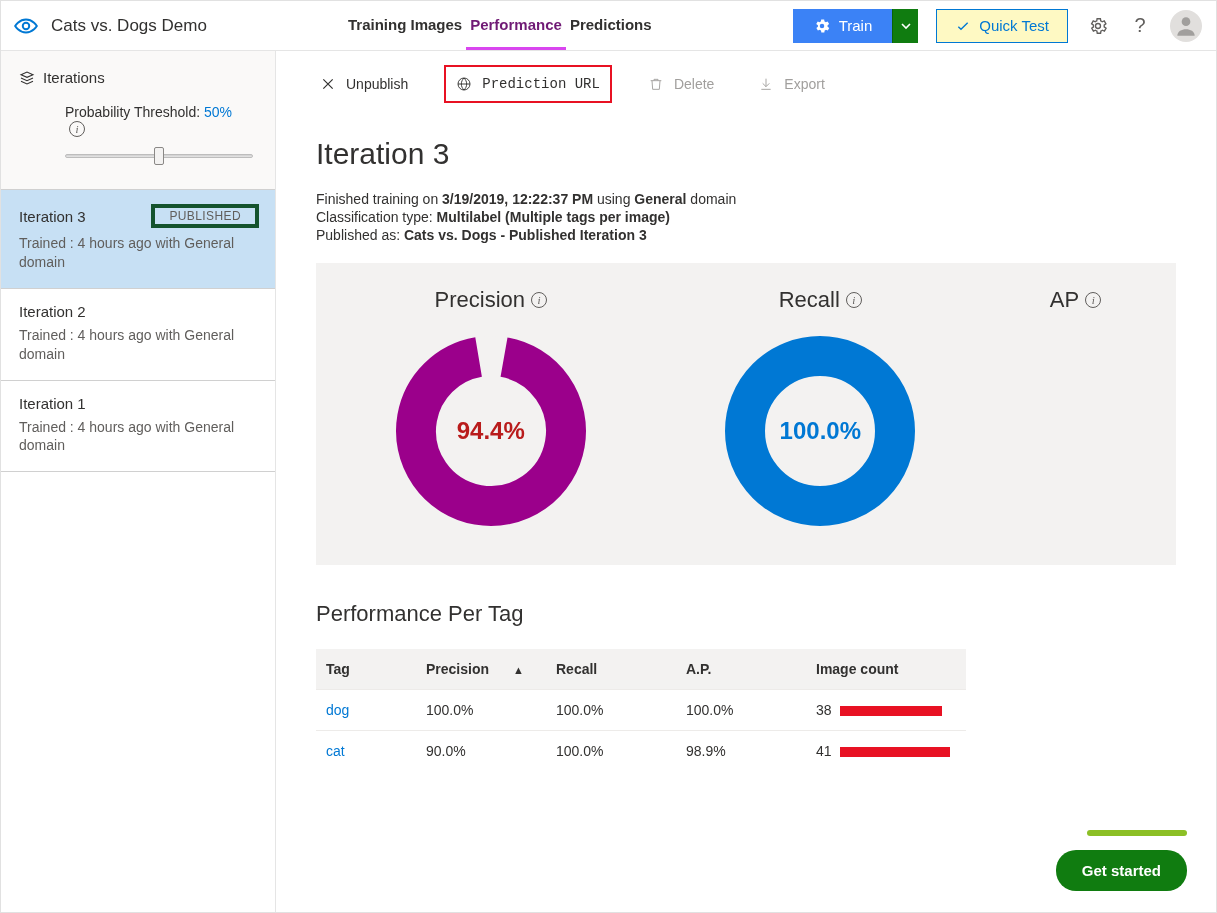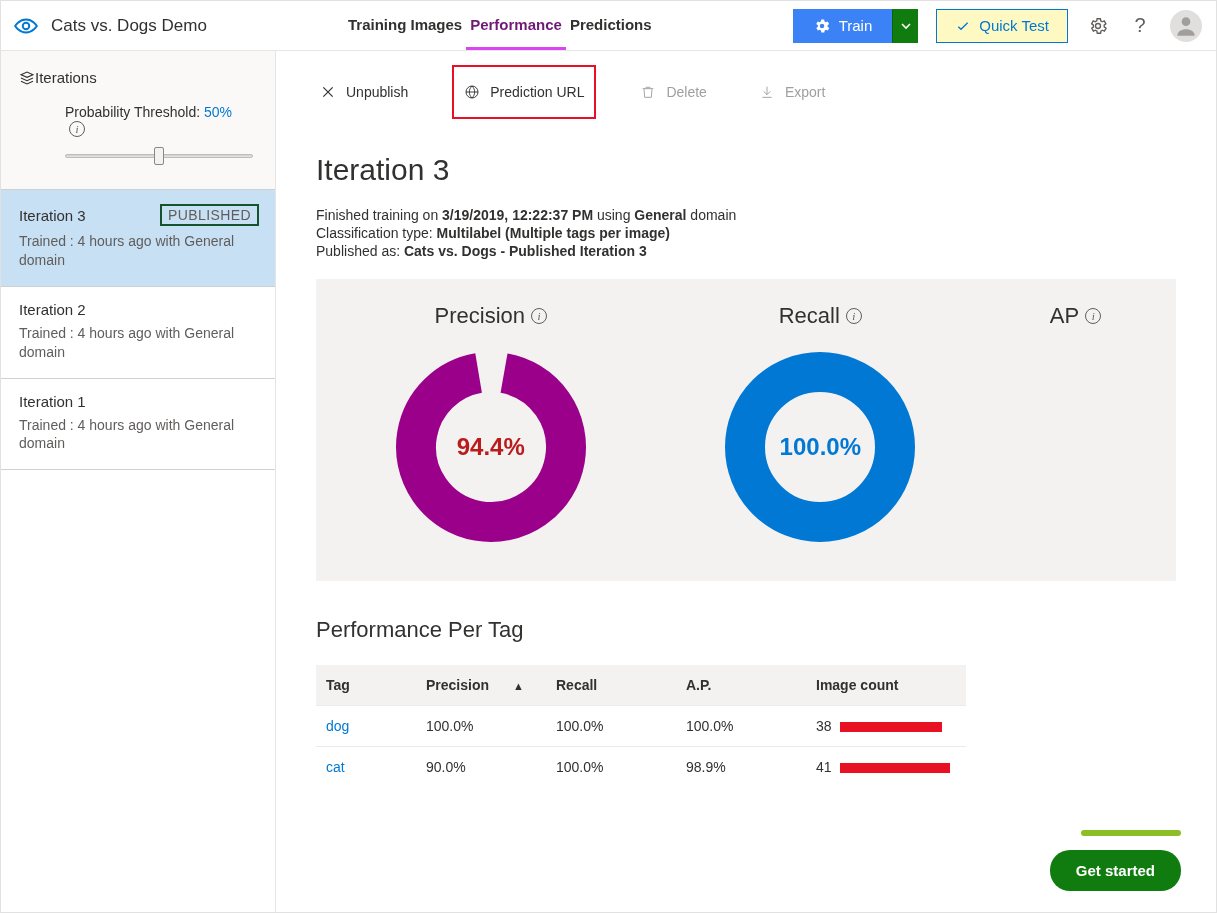--- a/index.html
+++ b/index.html
@@ -17,40 +17,40 @@
   .btn-train { display:flex; height:34px; }
   .btn-train-main { background:#3b82f6; color:#fff; display:flex; align-items:center; gap:8px; padding:0 20px; font-size:15px; border:none; cursor:pointer; }
   .btn-train-caret { width:26px; background:#107c10; border-left:1px solid #0b630b; color:#fff; display:flex; align-items:center; justify-content:center; cursor:pointer; }
   .btn-quicktest { background:#fef9c3; border:1px solid #0078d4; color:#0078d4; height:34px; display:flex; align-items:center; gap:8px; padding:0 18px; font-size:15px; cursor:pointer; }
   .icon-btn { width:24px; height:24px; display:flex; align-items:center; justify-content:center; color:#605e5c; cursor:pointer; }
   .avatar { width:32px; height:32px; border-radius:50%; background:#e1dfdd; display:flex; align-items:center; justify-content:center; color:#a19f9d; }
 
   
   .body { flex:1; display:flex; overflow:hidden; }
   .sidebar { width:275px; border-right:1px solid #e5e5e5; display:flex; flex-direction:column; background:#faf9f8; }
-  .side-head { padding:18px 18px 10px 18px; display:flex; align-items:center; color:#323130; font-size:15px; }
+  .side-head { padding:18px 18px 10px 18px; display:flex; align-items:center; gap:8px; color:#323130; font-size:15px; }
   .threshold { padding:8px 22px 24px 32px; font-size:14px; color:#323130;margin-left:32px; }
   .threshold .val { color:#0078d4; }
   .slider-wrap { position:relative; margin-top:10px; height:18px; }
   .slider-track { position:absolute; left:0; right:0; top:50%; height:4px; transform:translateY(-50%); background:linear-gradient(to bottom,#cfcfcf,#e6e6e6); border:1px solid #bdbdbd; border-radius:2px; }
   .slider-thumb { position:absolute; top:50%; transform:translate(-50%,-50%); width:10px; height:18px; background:#f3f2f1; border:1px solid #8a8886; border-radius:2px; left:50%; }
 
   .iter-item { border-top:1px solid #d0d0d0; padding:14px 16px 16px 18px; cursor:pointer; background:#fff; }
   .iter-item.selected { background:#c7e0f4; }
   .sidebar .fill { flex:1; border-top:1px solid #d0d0d0; background:#fff; }
   .iter-head { display:flex; align-items:center; justify-content:space-between; }
   .iter-head .name { font-size:15px; font-weight:400; }
-  .badge-pub { border:2px solid #14532d; font-size:14px; letter-spacing:0.4px; padding:1px 6px; color:#605e5c; }
+  .badge-pub { border:4px solid #14532d; font-size:12px; letter-spacing:0.4px; padding:1px 14px; color:#605e5c; }
   .iter-sub { margin-top:6px; font-size:14px; color:#605e5c; line-height:1.35; }
 
   .main { flex:1; overflow:auto; padding:0; }
-  .action-row { display:flex; align-items:center; gap:36px; padding:14px 0 10px 36px; }
+  .action-row { display:flex; align-items:center; gap:28px; padding:14px 0 10px 36px; }
   .action { display:flex; align-items:center; gap:10px; font-size:14px; color:#323130; cursor:pointer; padding:4px 8px; }
   .action.disabled { color:#a19f9d; cursor:default; }
-  .action.highlight { border:2px solid #e81123; padding:17px 10px; }
+  .action.highlight { border:2px solid #e81123; padding:9px 10px;font-family:Liberation Mono, monospace; }
   .content { padding:10px 40px 40px 40px; }
   h1.iter-title { font-size:30px; font-weight:400; margin:14px 0 20px 0; color:#323130; }
   .meta-line { font-size:14px; margin:2px 0; }
   .meta-line b { font-weight:600; }
 
   .metrics { background:#f3f2f1; margin-top:20px; display:flex; justify-content:space-around; padding:24px 10px 34px 10px; }
   .metric { text-align:center; }
   .metric-title { font-size:22px; color:#323130; display:flex; align-items:center; justify-content:center; gap:6px; margin-bottom:18px; }
   .info-circ { width:16px; height:16px; border:1px solid #605e5c; border-radius:50%; display:inline-flex; align-items:center; justify-content:center; font-size:11px; font-style:italic; font-family:Georgia,serif; color:#605e5c; }
   .donut-wrap { position:relative; width:200px; height:200px; margin:0 auto; }
@@ -61,21 +61,21 @@
 
   h2.perf-tag { font-size:22px; font-weight:400; margin-top:36px; margin-bottom:22px; }
   table.perf { width:650px; border-collapse:collapse; font-size:14px; }
   table.perf th { text-align:left; font-weight:600; padding:12px 10px; background:#f3f2f1; }
   table.perf td { padding:12px 10px; border-top:1px solid #edebe9; vertical-align:middle; }
   .tag-link { color:#0078d4; }
   .sort-caret { font-size:11px; margin-left:24px; }
   .bar-bg { display:inline-block; width:110px; height:10px; vertical-align:middle; margin-left:8px; }
   .bar-fill { height:100%; background:#e81123; }
 
-  .get-started { position:fixed; right:36px; bottom:22px; display:flex; flex-direction:column; align-items:flex-end; gap:14px; }
+  .get-started { position:fixed; right:30px; bottom:22px; display:flex; flex-direction:column; align-items:flex-end; gap:14px; }
   .gs-bar { width:100px; height:6px; background:#8cbf26; border-radius:4px; }
   .gs-btn { background:#107c10; color:#fff; border:none; border-radius:20px; padding:12px 26px; font-size:15px; cursor:pointer; font-weight:600; }
 
   svg { display:block; }
 </style>
 </head>
 <body>
 
 <div class="app">
 

